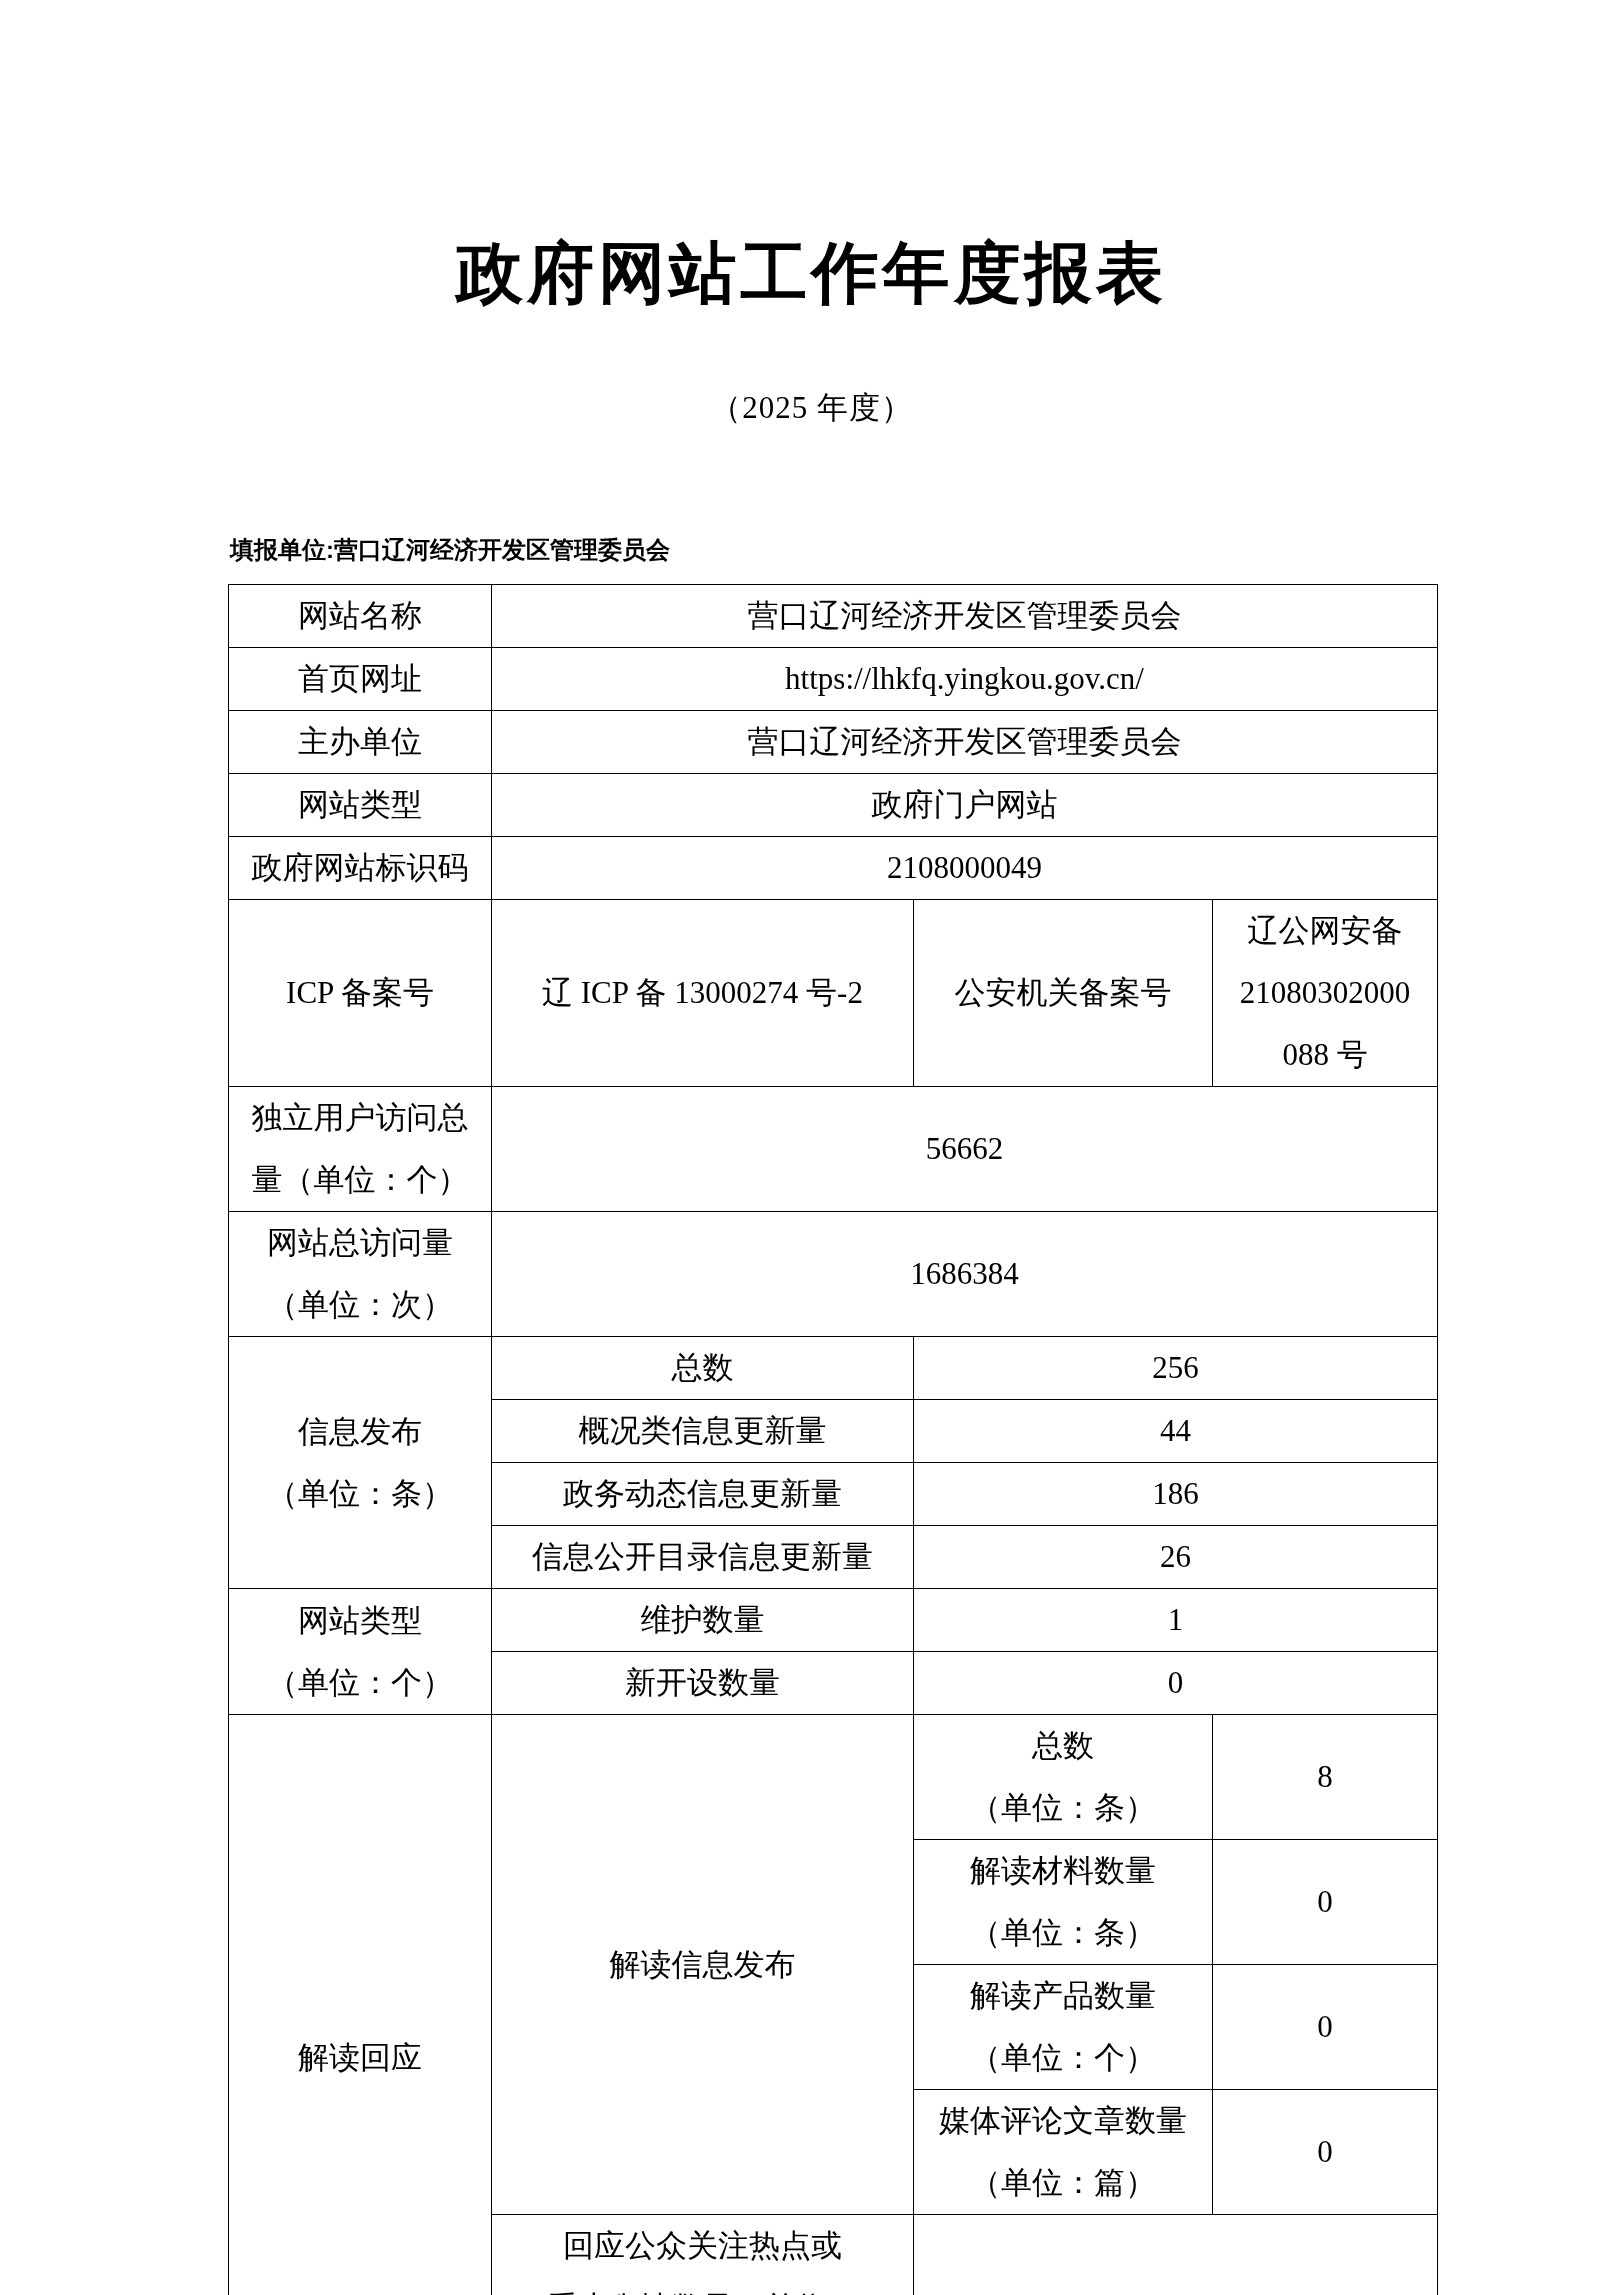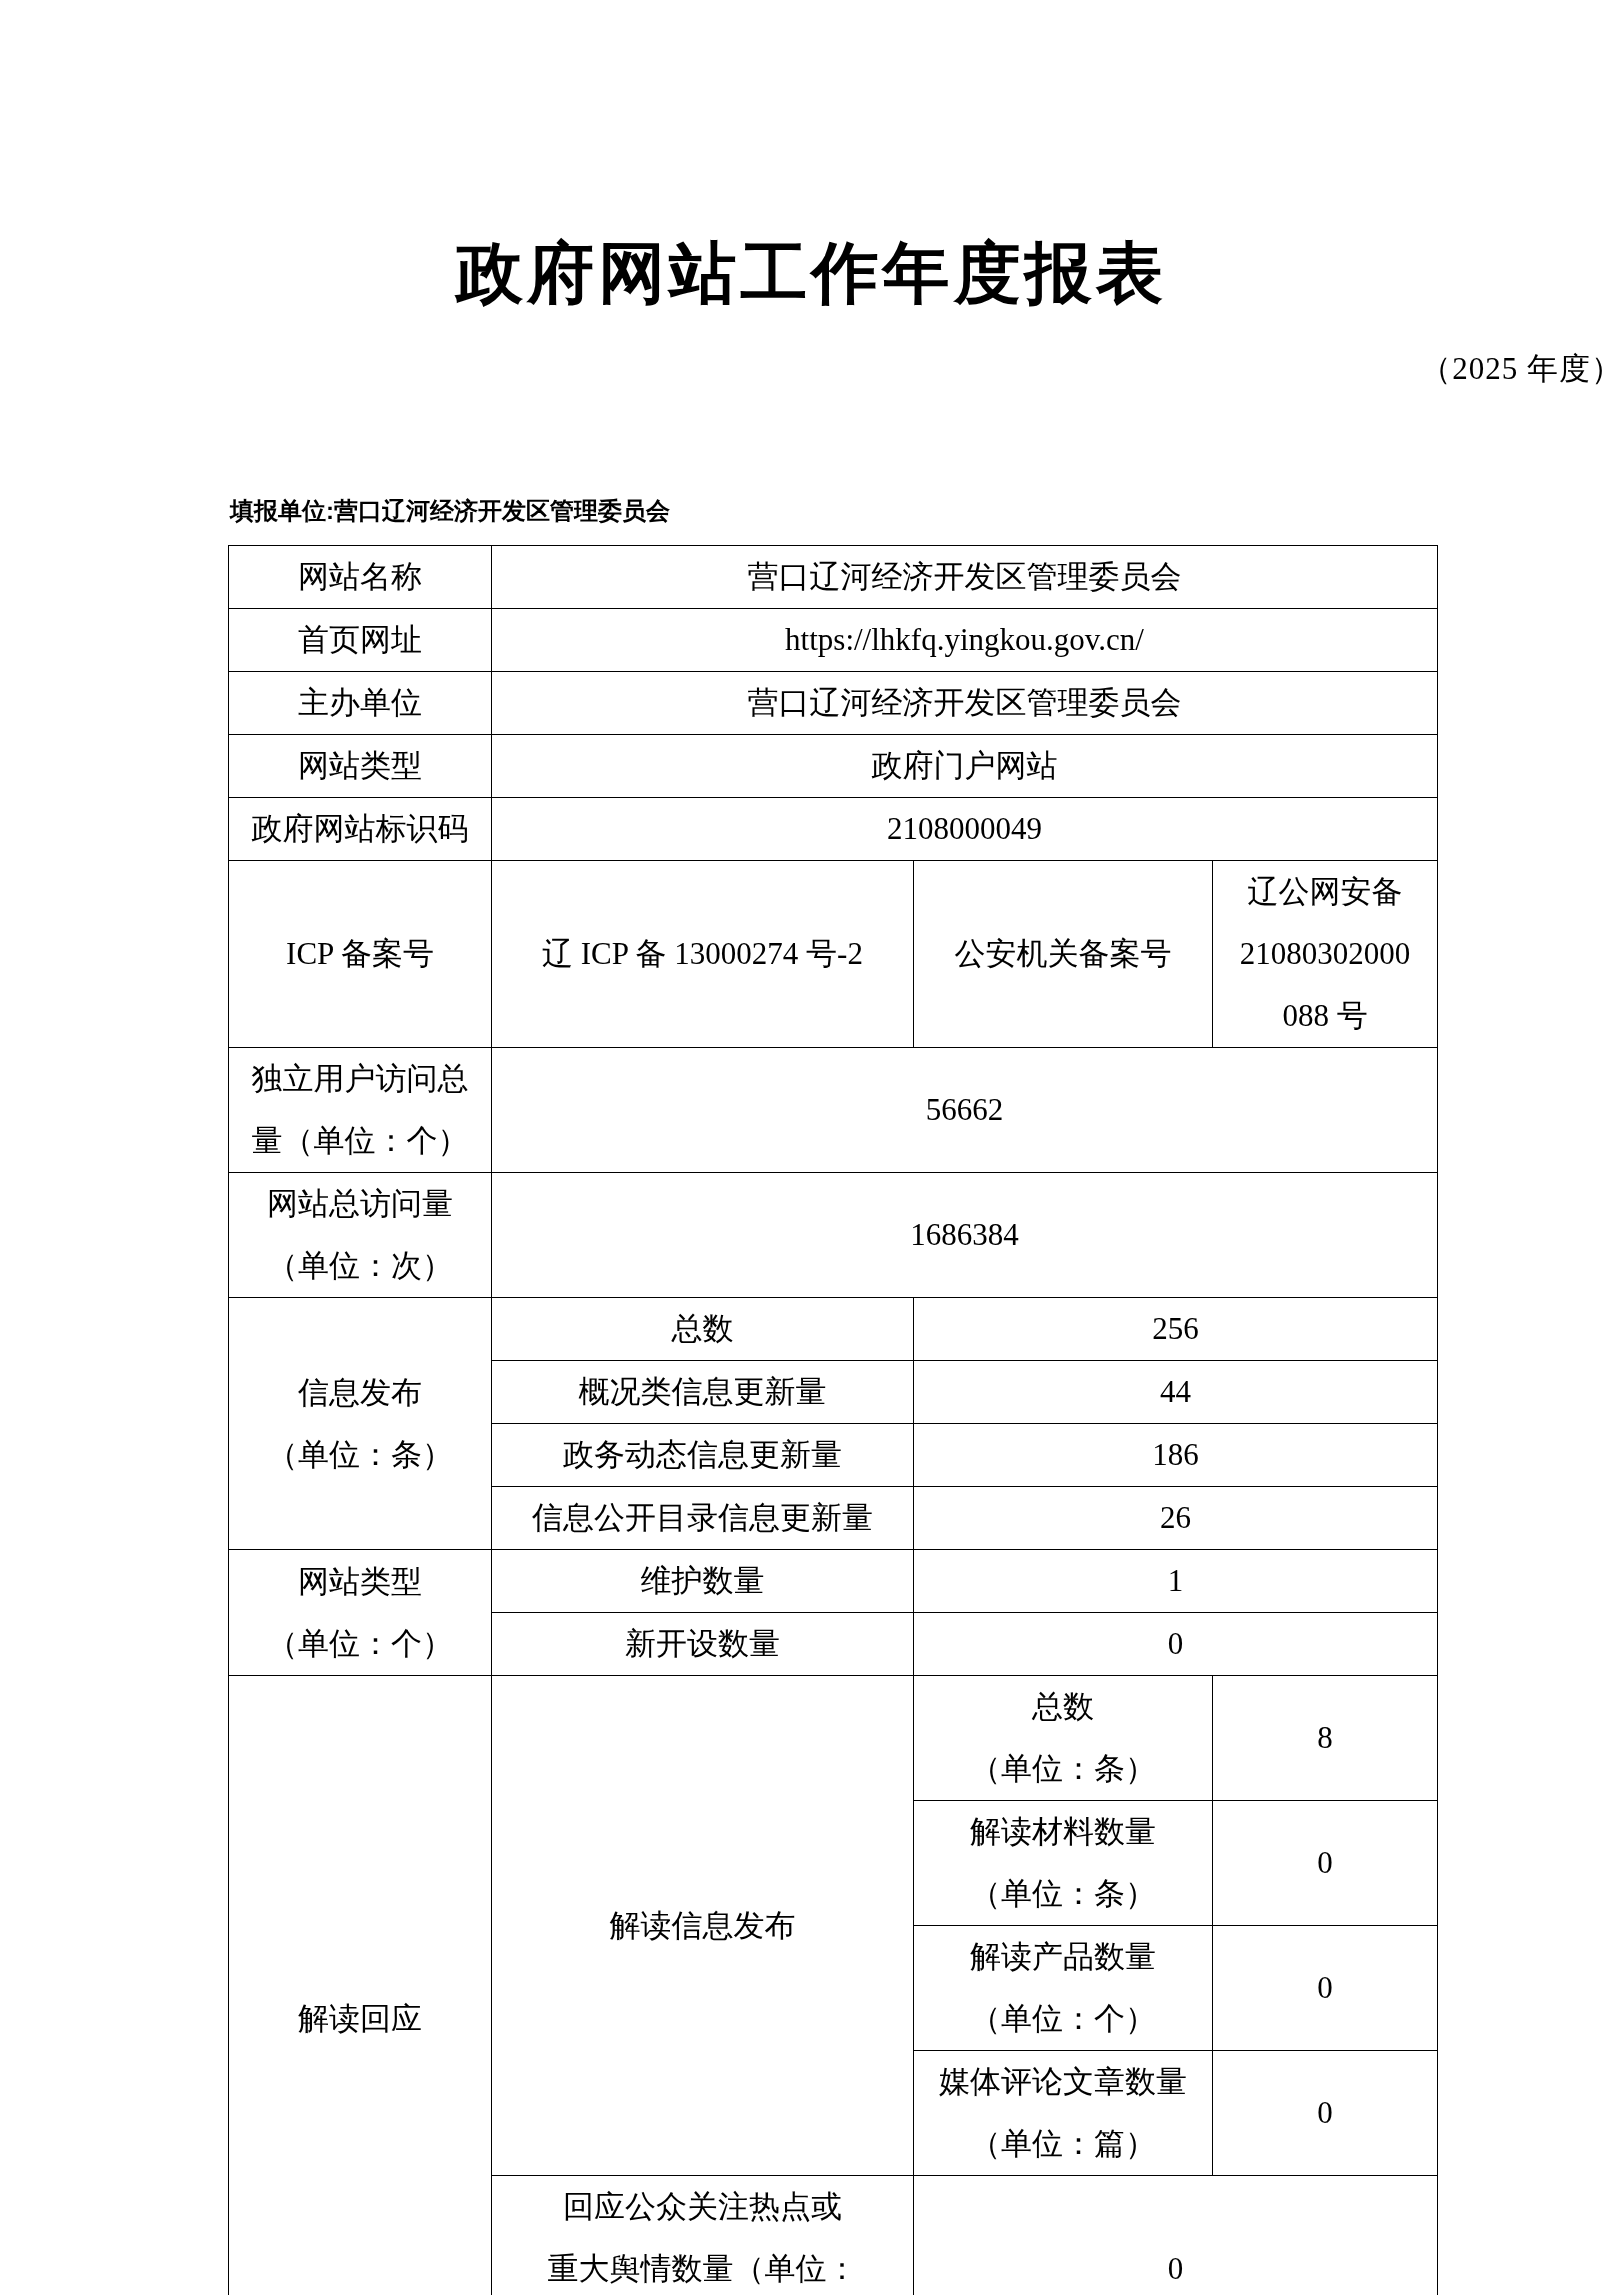--- a/index.html
+++ b/index.html
@@ -15,22 +15,22 @@
   .title {
     padding-top: 204px;
     text-align: center;
     font-family: "Liberation Sans", sans-serif;
     font-weight: bold;
     font-size: 67px;
     letter-spacing: 4.1px;
     margin-top: 24px;
   }
   .subtitle {
-    margin-top: 29px;
-    text-align: right;
+    margin-top: 68px;
+    text-align: center;
     font-size: 31px;
     letter-spacing: 1px;
   }
   .unit-line {
     margin: 105px 0 18px 230px;
     font-family: "Liberation Sans", sans-serif;
     font-weight: bold;
     font-size: 24px;
   }
   table.report {

